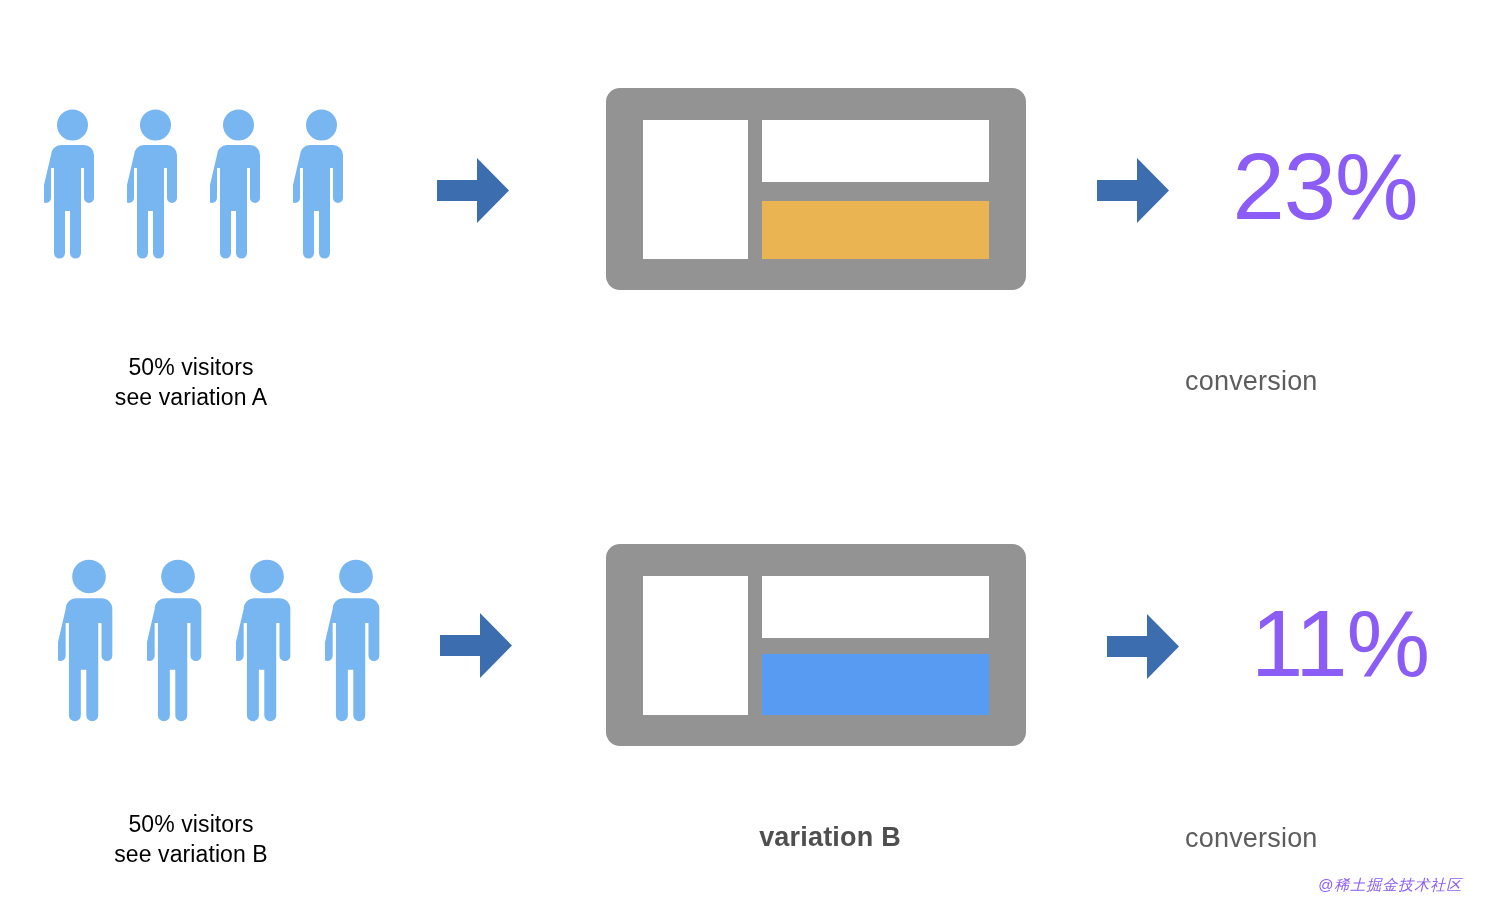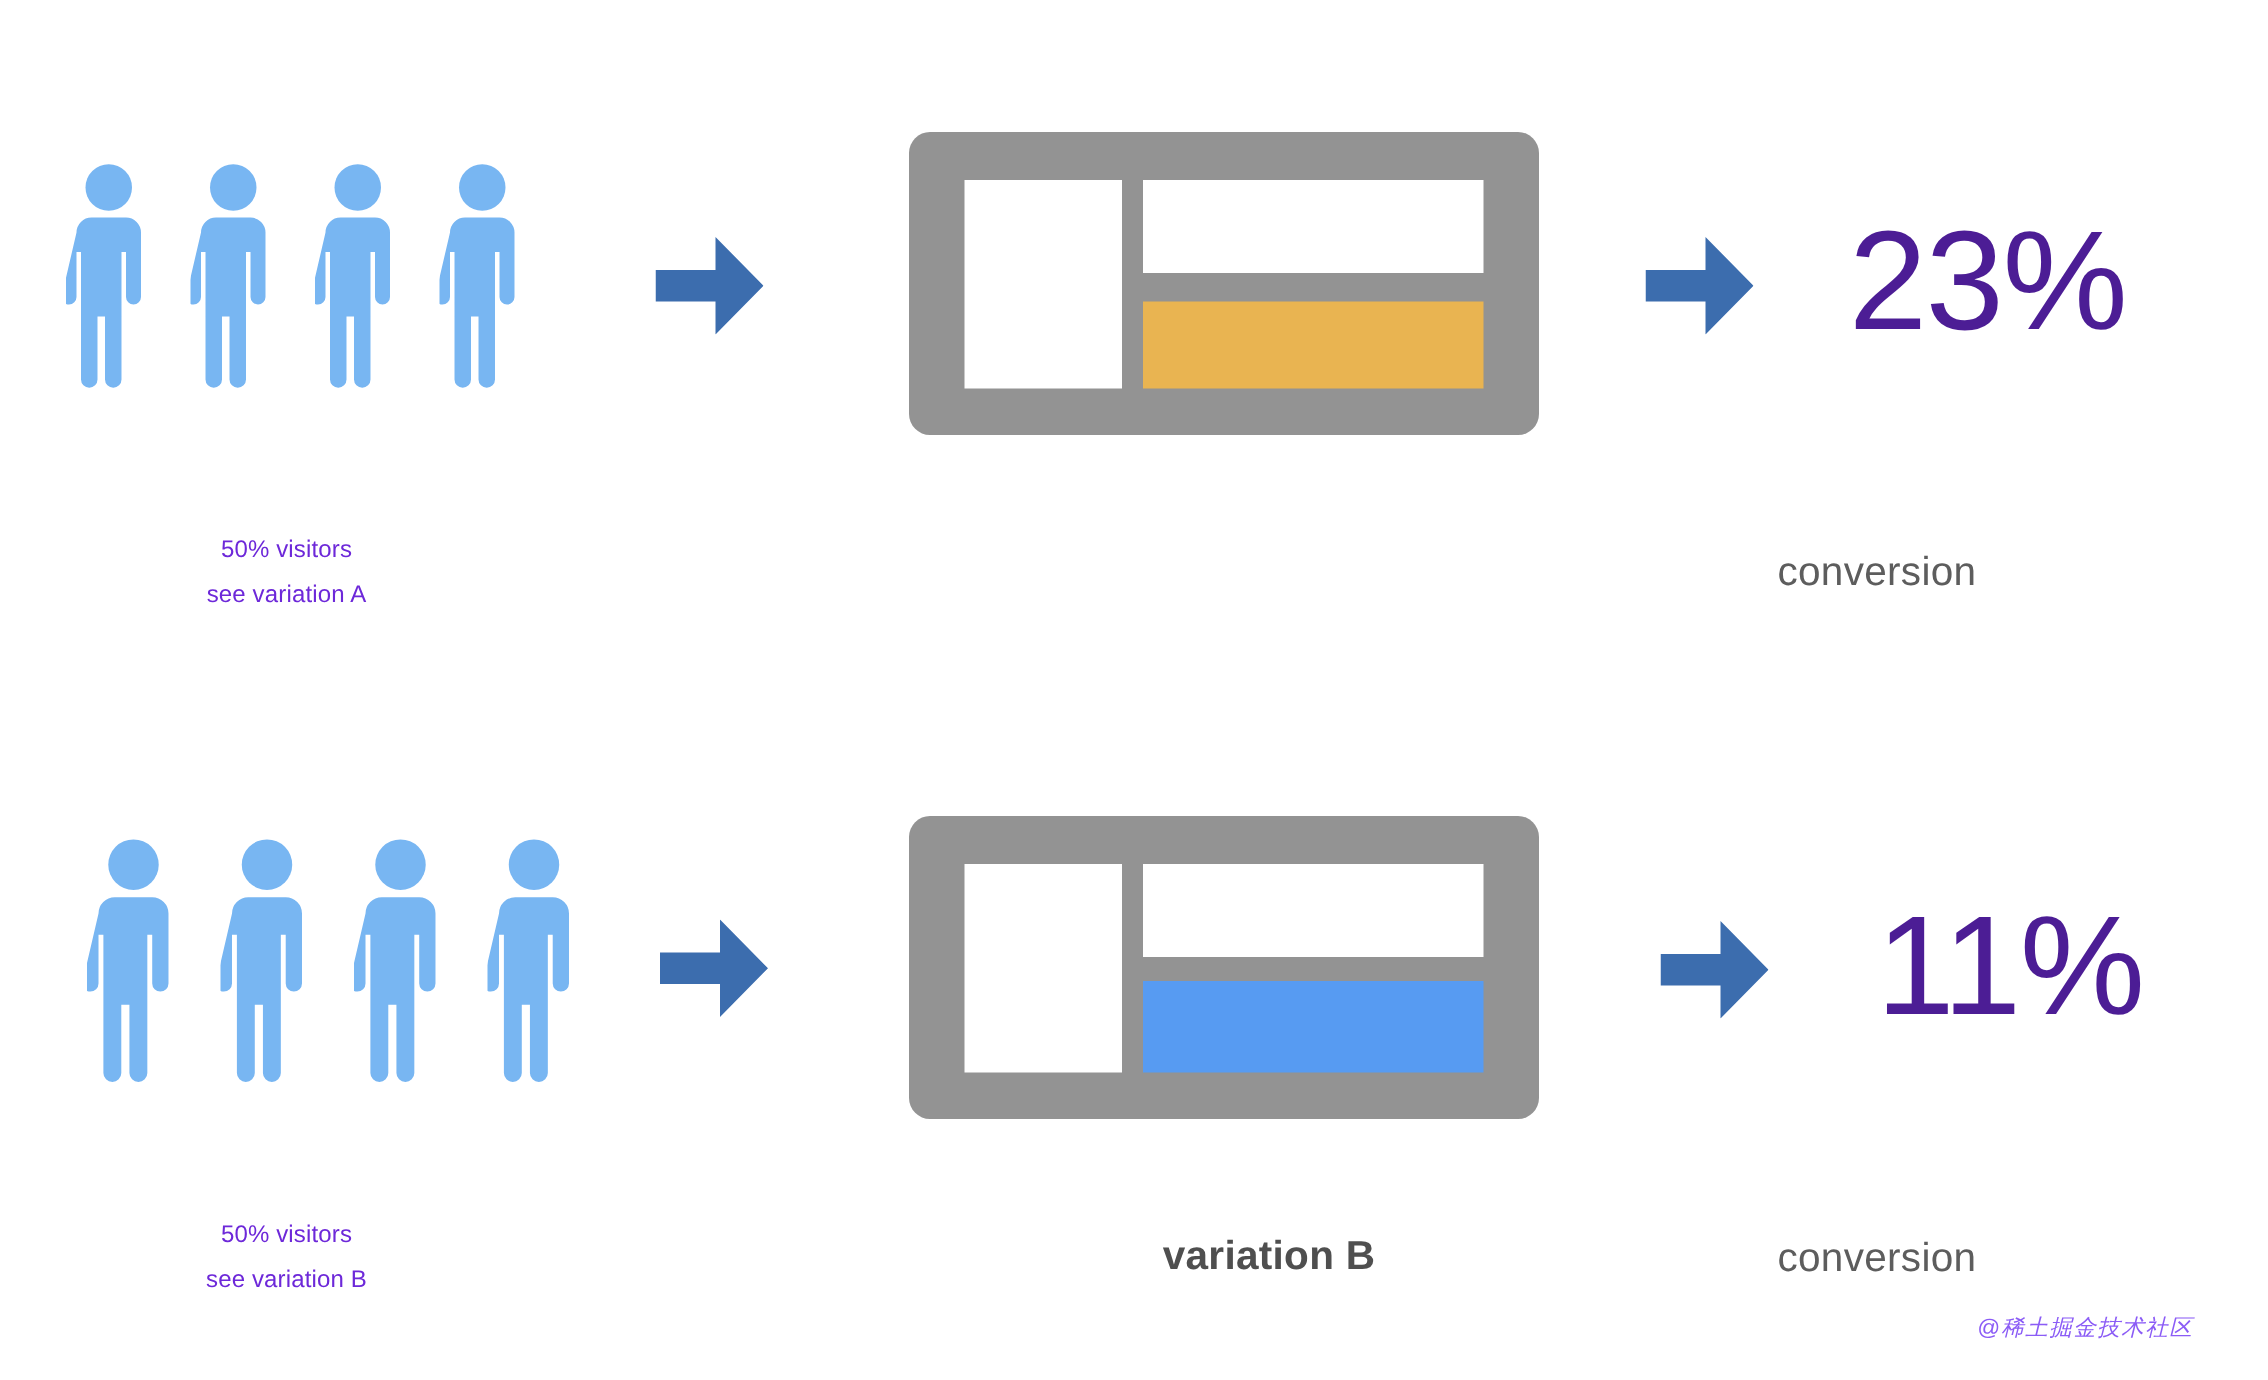--- a/index.html
+++ b/index.html
@@ -52,22 +52,22 @@
     position: absolute;
     background: #ffffff;
   }
   .mock-cta {
     position: absolute;
   }
 
   
   .caption {
     position: absolute;
-    color: #6d28d9;
-    font-size: 16px;
+    color: #000000;
+    font-size: 23px;
     line-height: 30px;
     text-align: center;
     white-space: pre-line;
     letter-spacing: 0.1px;
   }
   .var-label {
     position: absolute;
     color: #4f4f4f;
     font-size: 27px;
     font-weight: bold;
@@ -76,21 +76,21 @@
   }
   .conv-label {
     position: absolute;
     color: #5d5d5d;
     font-size: 27px;
     text-align: left;
     letter-spacing: 0.2px;
   }
   .pct {
     position: absolute;
-    color: #4c1d95;
+    color: #8b5cf6;
     font-size: 94px;
     line-height: 94px;
     font-weight: 300;
     letter-spacing: -1px;
     text-align: center;
   }
   .watermark {
     position: absolute;
     color: #8b5cf6;
     font-size: 15px;
@@ -192,21 +192,21 @@
       <path d="M0 22 h40 V0 l32 32.5 L40 65 V43 H0 z" fill="#3C6DAE"></path>
     </svg>
   </div>
 
   <div class="mock" style="left:606px; top:544px; width:420px; height:202px;">
     <div class="mock-left" style="left:37px; top:32px; width:105px; height:139px;"></div>
     <div class="mock-top" style="left:156px; top:32px; width:227px; height:62px;"></div>
     <div class="mock-cta" style="left:156px; top:110px; width:227px; height:61px; background:#579BF2;"></div>
   </div>
 
-  <div class="var-label" style="left:696px; top:822px; width:300px;">variation B</div>
+  <div class="var-label" style="left:680px; top:822px; width:300px;">variation B</div>
 
   <div class="arrow" style="left:1107px; top:614px;">
     <svg width="72" height="65" viewBox="0 0 72 65">
       <path d="M0 22 h40 V0 l32 32.5 L40 65 V43 H0 z" fill="#3C6DAE"></path>
     </svg>
   </div>
 
   <div class="pct" style="left:1200px; top:597px; width:280px;">11%</div>
 
   <div class="conv-label" style="left:1185px; top:823px; width:280px;">conversion</div>

